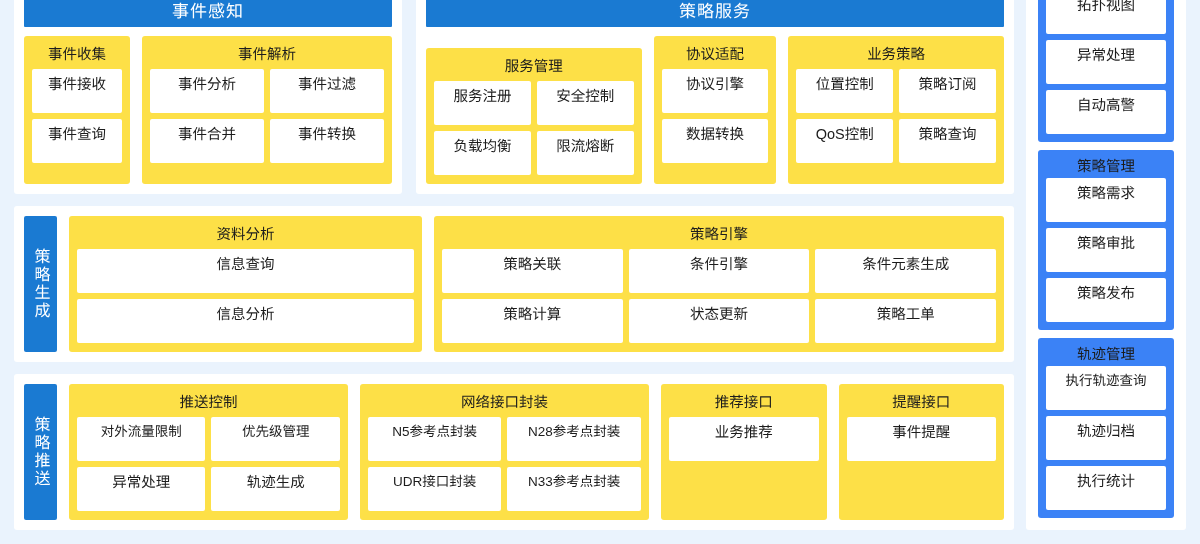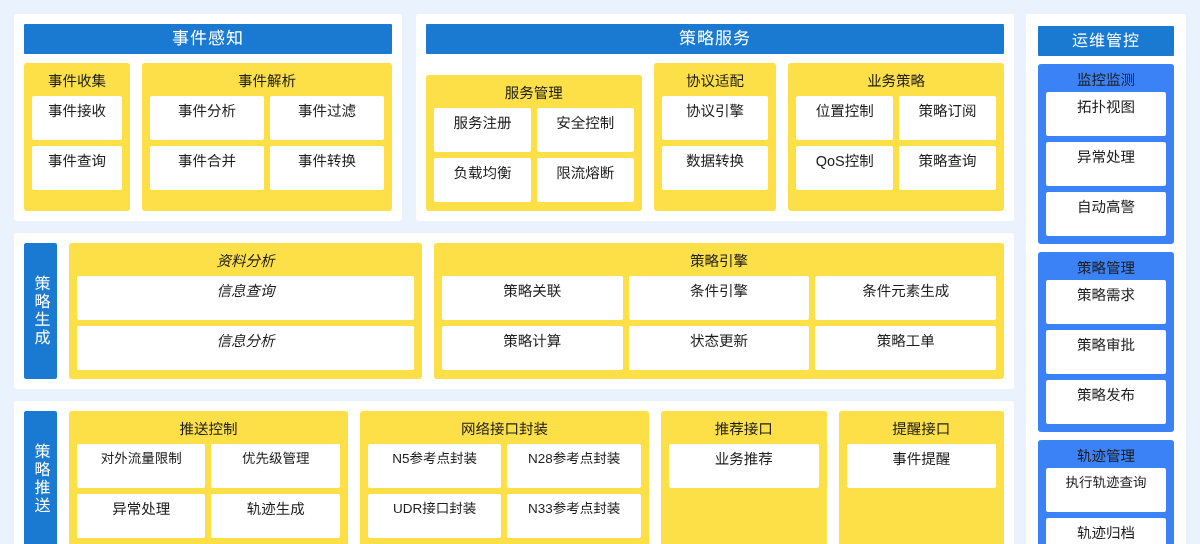--- a/index.html
+++ b/index.html
@@ -16,21 +16,21 @@
     overflow: hidden;
   }
 
   .canvas {
     position: relative;
     width: 1200px;
     height: 544px;
     box-sizing: border-box;
     display: flex;
     flex-direction: row;
-    align-items: flex-start;
+    align-items: flex-end;
     padding: 14px 14px 14px 14px;
     gap: 12px;
   }
 
   
   .left-col {
     flex: 1 1 auto;
     display: flex;
     flex-direction: column;
     gap: 12px;
@@ -256,21 +256,21 @@
         </div>
       </div>
 
     </div>
 
     <div class="row-band row-mid">
       <div class="vtab">策略生成</div>
 
       <div class="groups">
 
-        <div class="group" style="flex:0 0 353px;font-style:italic;">
+        <div class="group" style="flex:0 0 353px;">
           <div class="group-title">资料分析</div>
           <div class="cells c1">
             <div class="cell">信息查询</div>
             <div class="cell">信息分析</div>
           </div>
         </div>
 
         <div class="group" style="flex:1 1 auto;">
           <div class="group-title">策略引擎</div>
           <div class="cells c3">

